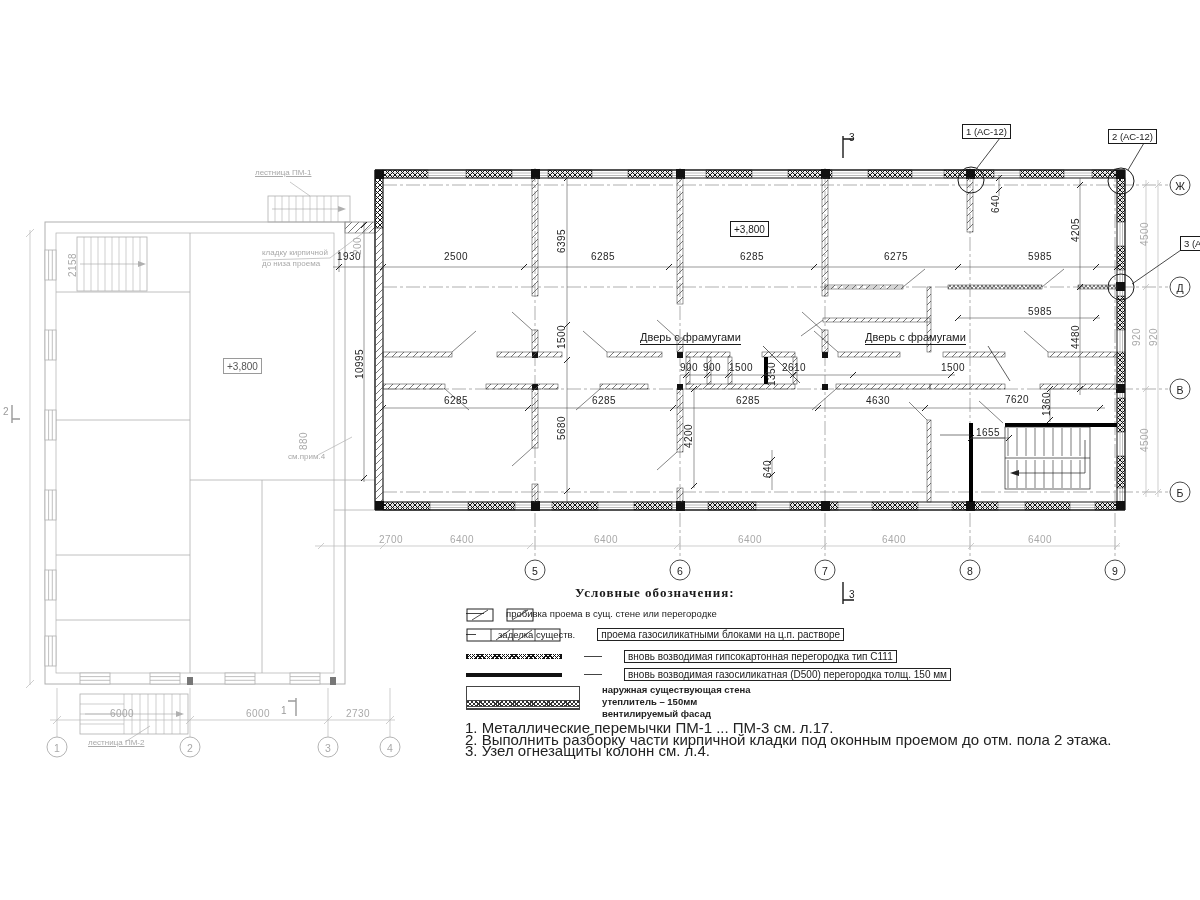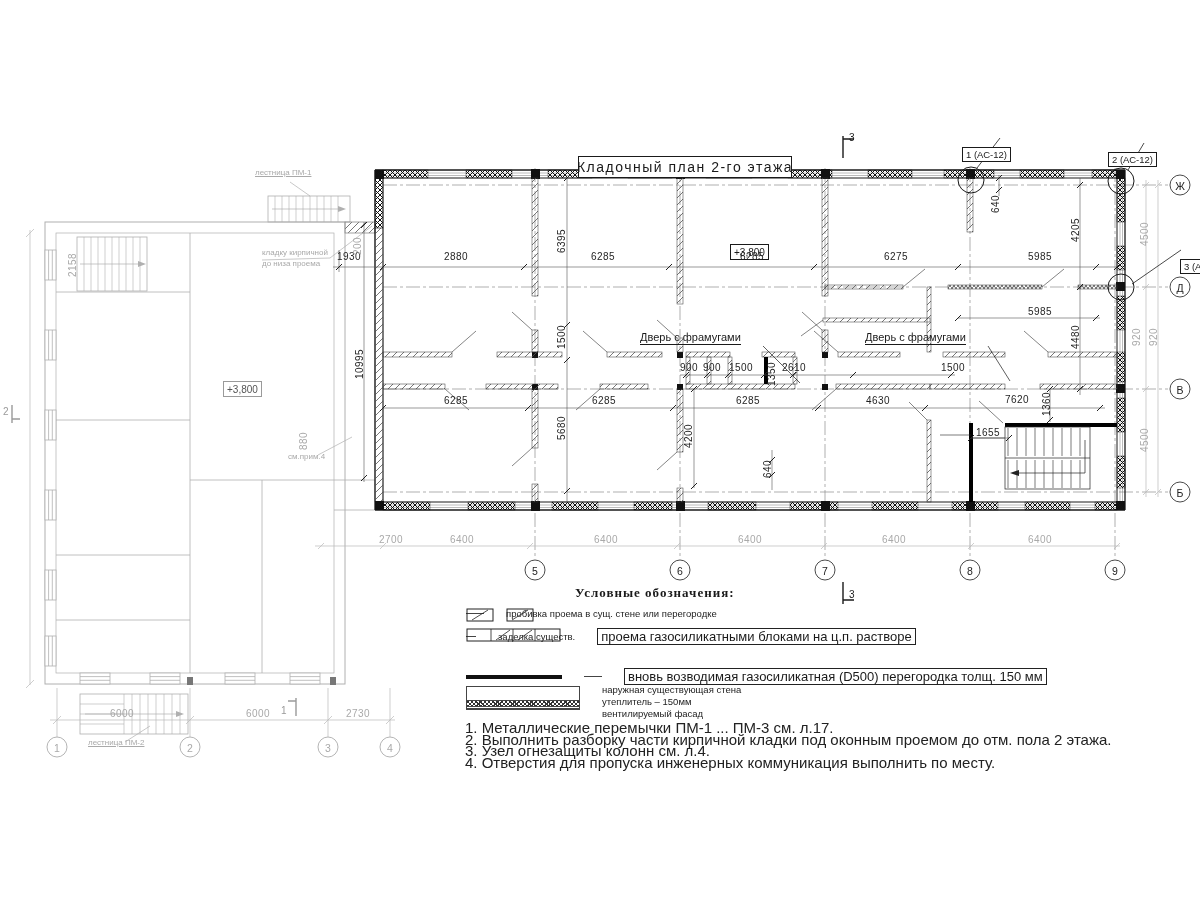--- a/index.html
+++ b/index.html
@@ -7,32 +7,32 @@
           font-family:"Liberation Sans",sans-serif;color:#1a1a1a;}
   #canvas svg{position:absolute;left:0;top:0;}
   .ov{position:absolute;white-space:nowrap;}
   .dim{position:absolute;transform:translate(-50%,-50%);font-size:10px;letter-spacing:.4px;color:#1f1f1f;white-space:nowrap;}
   .dim.rot{transform:translate(-50%,-50%) rotate(-90deg);}
   .dim.gray{color:#a9a9a9;}
   .axis{position:absolute;width:19px;height:19px;transform:translate(-50%,-50%);
         border:1px solid #4a4a4a;border-radius:50%;background:#fff;display:flex;
         align-items:center;justify-content:center;font-size:10.5px;color:#222;}
   .axis.gray{border-color:#b5b5b5;color:#a9a9a9;}
-  .boxed{border:1px solid #1a1a1a;background:#fff;margin-top:23px;}
+  .boxed{border:1px solid #1a1a1a;background:#fff;}
   .title-box{left:578px;top:133px;width:212px;height:20px;display:flex;align-items:center;justify-content:center;
              font-size:14px;letter-spacing:1.5px;}
   .elev{height:14px;padding:0 3px;font-size:10px;display:flex;align-items:center;justify-content:center;}
   .elev.gray{border-color:#9a9a9a;color:#555;}
   .callout{height:13px;padding:0 3px;font-size:9.5px;display:flex;align-items:center;justify-content:center;}
   .doorlbl{font-size:11px;border-bottom:1px solid #1a1a1a;padding-bottom:1px;}
   .graytxt{color:#a9a9a9;font-size:8px;line-height:9px;}
   .seclbl{font-size:10px;}
   .legend-title{font-family:"Liberation Serif",serif;font-weight:bold;font-size:13px;letter-spacing:1px;}
   .leg-text{font-size:9.5px;color:#222;}
-  .leg-box{border:1px solid #222;padding:0 3px;font-size:13px;background:#fff;}
+  .leg-box{border:1px solid #222;padding:0 3px;font-size:10px;background:#fff;}
   .dash{width:18px;border-top:1.2px solid #444;}
   .bar-cross{width:92px;height:5px;border-left:2px solid #111;border-right:2px solid #111;
      background:repeating-linear-gradient(45deg,#111 0 1px,transparent 1px 3px),
                 repeating-linear-gradient(-45deg,#111 0 1px,transparent 1px 3px);}
   .bar-solid{width:92px;height:4px;background:#111;border-left:2px solid #111;border-right:2px solid #111;}
   .note-line{font-size:15px;line-height:11.5px;color:#222;}
   .wall-sym{width:112px;height:22px;border:1px solid #444;position:relative;background:#fff;}
   .wall-sym .ins{position:absolute;left:0;right:0;bottom:2px;height:5px;
      background:repeating-linear-gradient(45deg,#333 0 1px,transparent 1px 3px),
                 repeating-linear-gradient(-45deg,#333 0 1px,transparent 1px 3px);
@@ -366,21 +366,20 @@
     <path d="M296 698V716M296 701H288" stroke="#9a9a9a"></path>
     <path d="M12 405V423M12 419H20" stroke="#9a9a9a"></path>
   </g>
 
   <g stroke="#1a1a1a" stroke-width="0.7">
     <line x1="763" y1="346" x2="800" y2="383"></line>
     <line x1="988" y1="346" x2="1010" y2="381"></line>
   </g>
 </svg>
 
-<div class="ov boxed title-box">Кладочный план 2-го этажа</div>
 
 <div class="ov boxed elev" style="left:730px;top:221px;">+3,800</div>
 <div class="ov boxed elev gray" style="left:223px;top:358px;">+3,800</div>
 
 <div class="ov doorlbl" style="left:640px;top:331px;">Дверь с фрамугами</div>
 <div class="ov doorlbl" style="left:865px;top:331px;">Дверь с фрамугами</div>
 
 <div class="ov graytxt" style="left:255px;top:168px;text-decoration:underline;">лестница ПМ-1</div>
 <div class="ov graytxt" style="left:88px;top:738px;text-decoration:underline;">лестница ПМ-2</div>
 
@@ -417,49 +416,53 @@
     <line x1="47" y1="1" x2="47" y2="13" stroke="#222" stroke-width="0.8"></line>
     <line x1="69" y1="1" x2="69" y2="13" stroke="#222" stroke-width="0.8"></line>
     <line x1="30" y1="12" x2="44" y2="2" stroke="#222" stroke-width="0.8"></line>
     <line x1="52" y1="12" x2="66" y2="2" stroke="#222" stroke-width="0.8"></line>
   </svg>
   <div class="dash" style="width:10px;"></div>
   <div class="leg-text">заделка существ.</div>
   <div class="leg-box">проема газосиликатными блоками на ц.п. растворе</div>
 </div>
 
+<div class="row" style="left:466px;top:650px;">
+  <div class="bar-cross"></div>
+  <div class="dash"></div>
+  <div class="leg-box">вновь возводимая гипсокартонная перегородка тип С111</div>
+</div>
 
 <div class="row" style="left:466px;top:668px;">
   <div class="bar-solid"></div>
   <div class="dash"></div>
   <div class="leg-box">вновь возводимая газосиликатная (D500) перегородка толщ. 150 мм</div>
 </div>
 
 <div class="row" style="left:466px;top:686px;align-items:flex-start;">
   <div class="wall-sym">
     <div class="ins"></div>
         <div class="vf"></div>
   </div>
-  <div style="display:flex;flex-direction:column;gap:1px;margin-top:-2px;">
+  <div style="display:flex;flex-direction:column;gap:1px;margin-top:-2px;font-weight:bold;">
     <div class="leg-text">наружная существующая стена</div>
     <div class="leg-text">утеплитель – 150мм</div>
     <div class="leg-text">вентилируемый фасад</div>
   </div>
 </div>
 
 <div class="ov" style="left:465px;top:722px;">
   <div class="note-line">1. Металлические перемычки  ПМ-1 ... ПМ-3 см. л.17.</div>
   <div class="note-line">2. Выполнить разборку части кирпичной кладки под оконным проемом до отм. пола 2 этажа.</div>
   <div class="note-line">3. Узел огнезащиты колонн см. л.4.</div>
-  <div class="note-line">4. Отверстия для пропуска инженерных коммуникация выполнить по месту.</div>
 </div>
 
 <div id="dim-layer">
       <div class="dim" style="left: 349px; top: 256px;">1930</div>
-      <div class="dim" style="left: 456px; top: 256px;">2880</div>
+      <div class="dim" style="left: 456px; top: 256px;">2500</div>
       <div class="dim" style="left: 603px; top: 256px;">6285</div>
       <div class="dim" style="left: 752px; top: 256px;">6285</div>
       <div class="dim" style="left: 896px; top: 256px;">6275</div>
       <div class="dim" style="left: 1040px; top: 256px;">5985</div>
       <div class="dim" style="left: 1040px; top: 311px;">5985</div>
       <div class="dim" style="left: 689px; top: 367px;">900</div>
       <div class="dim" style="left: 712px; top: 367px;">900</div>
       <div class="dim" style="left: 741px; top: 367px;">1500</div>
       <div class="dim" style="left: 794px; top: 367px;">2610</div>
       <div class="dim rot" style="left: 771px; top: 374px;">1350</div>

